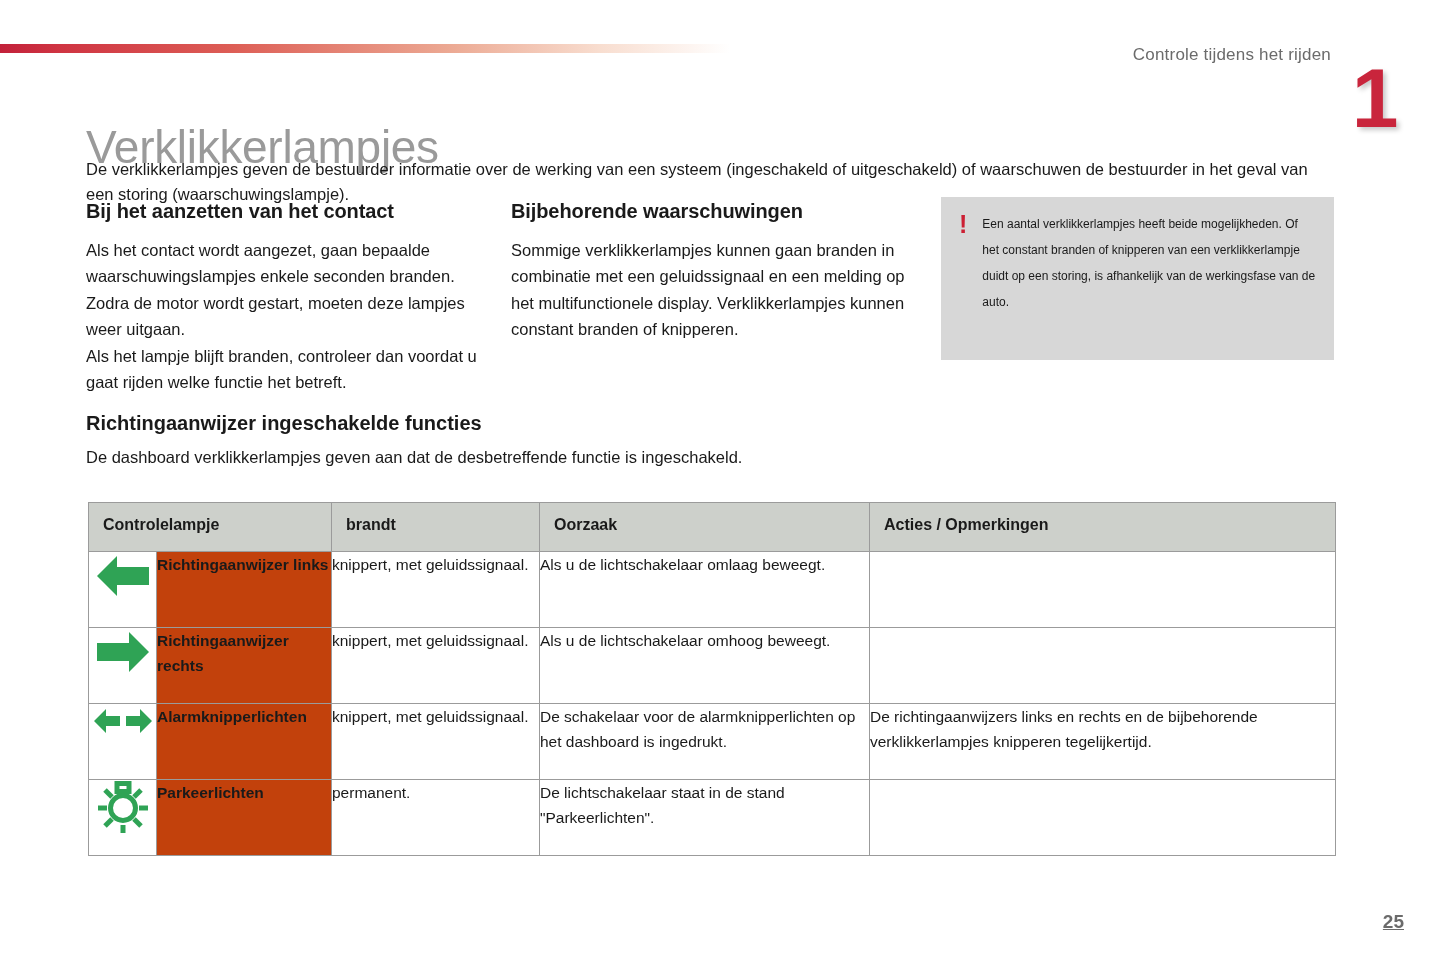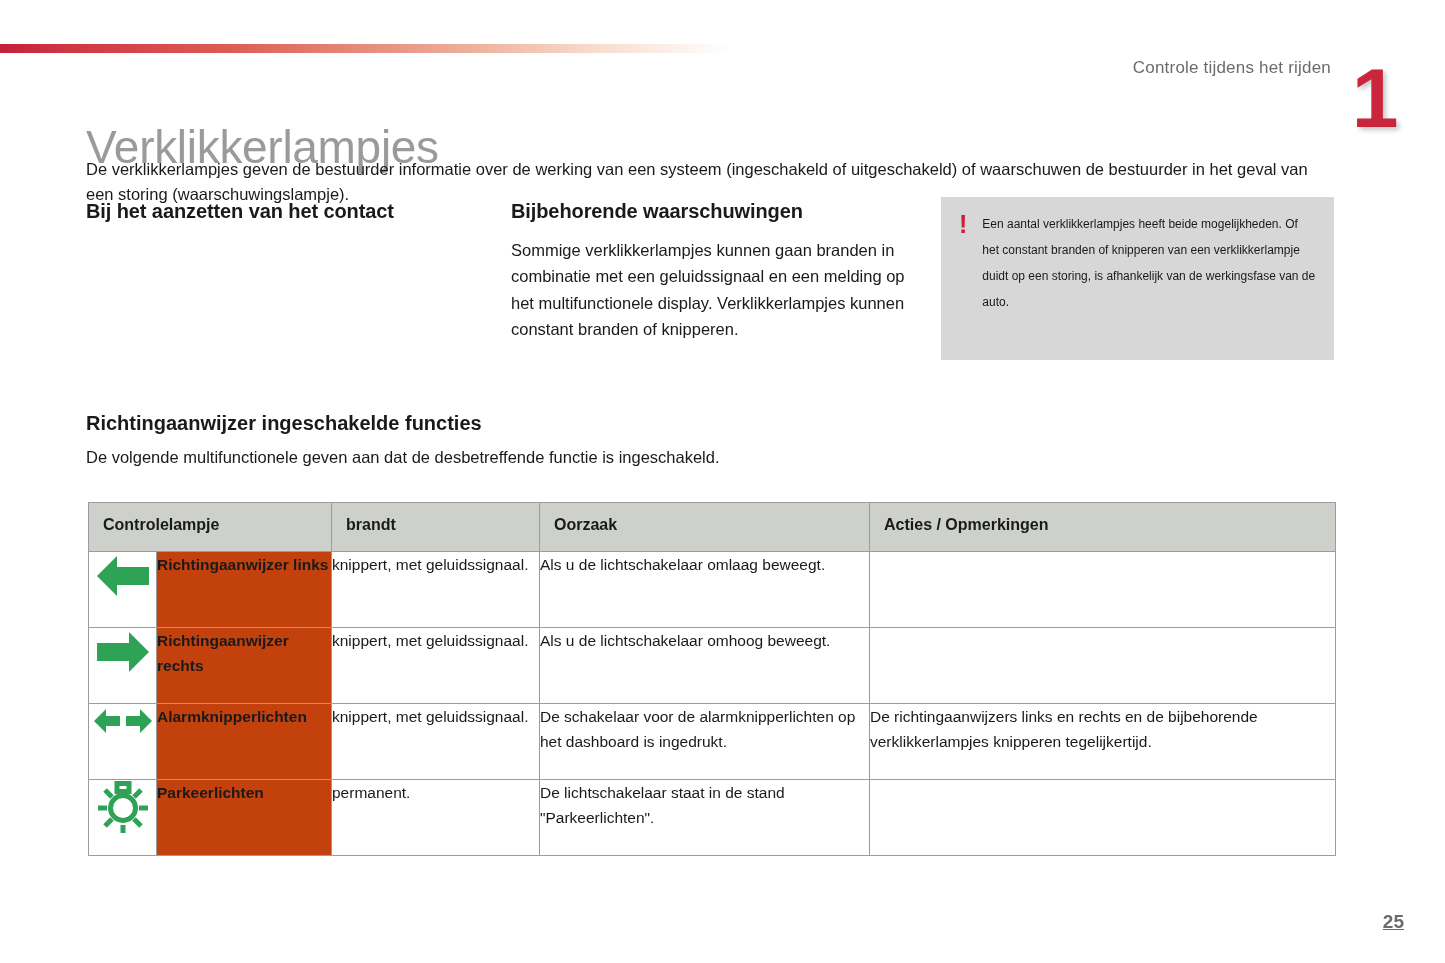--- a/index.html
+++ b/index.html
@@ -21,21 +21,21 @@
     position: absolute;
     left: 0;
     top: 44px;
     width: 730px;
     height: 9px;
     background: linear-gradient(to right, #c2213a 0%, #cf3442 8%, #dd5e56 32%, #ecaa94 62%, #f8ddcf 82%, #ffffff 100%);
   }
   .header-title {
     position: absolute;
     right: 114px;
-    top: 58px;
+    top: 45px;
     font-size: 17px;
     color: #6b6b6b;
     letter-spacing: 0.2px;
     white-space: nowrap;
   }
   .chapter-tab {
     position: absolute;
     right: 44px;
     top: 52px;
     width: 52px;
@@ -198,34 +198,37 @@
 <div class="header-title">Controle tijdens het rijden</div>
 
 <div class="chapter-tab">1</div>
 
 <h1 class="page-title">Verklikkerlampjes</h1>
 
 <p class="intro">De verklikkerlampjes geven de bestuurder informatie over de werking van een systeem (ingeschakeld of uitgeschakeld) of waarschuwen de bestuurder in het geval van een storing (waarschuwingslampje).</p>
 
 <div class="col col-1">
   <h2>Bij het aanzetten van het contact</h2>
+  <p style="white-space:pre-line">Als het contact wordt aangezet, gaan bepaalde waarschuwingslampjes enkele seconden branden.
+Zodra de motor wordt gestart, moeten deze lampjes weer uitgaan.
+Als het lampje blijft branden, controleer dan voordat u gaat rijden welke functie het betreft.</p>
 </div>
 
 <div class="col col-2">
   <h2>Bijbehorende waarschuwingen</h2>
   <p>Sommige verklikkerlampjes kunnen gaan branden in combinatie met een geluidssignaal en een melding op het multifunctionele display. Verklikkerlampjes kunnen constant branden of knipperen.</p>
 </div>
 
 <div class="notebox">
   <div class="bang">!</div>
   <div class="note-text">Een aantal verklikkerlampjes heeft beide mogelijkheden. Of het constant branden of knipperen van een verklikkerlampje duidt op een storing, is afhankelijk van de werkingsfase van de auto.</div>
 </div>
 
 <h2 class="sub-head">Richtingaanwijzer ingeschakelde functies</h2>
-<p class="sub-lead">De volgende multifunctionele geven aan dat de desbetreffende functie is ingeschakeld.</p>
+<p class="sub-lead">De dashboard verklikkerlampjes geven aan dat de desbetreffende functie is ingeschakeld.</p>
 
 <div class="tbl-wrap">
   <table class="lamps">
     <colgroup>
       <col class="c-icon">
         <col class="c-name">
         <col class="c-burn">
         <col class="c-cause">
         <col>
     </colgroup>

